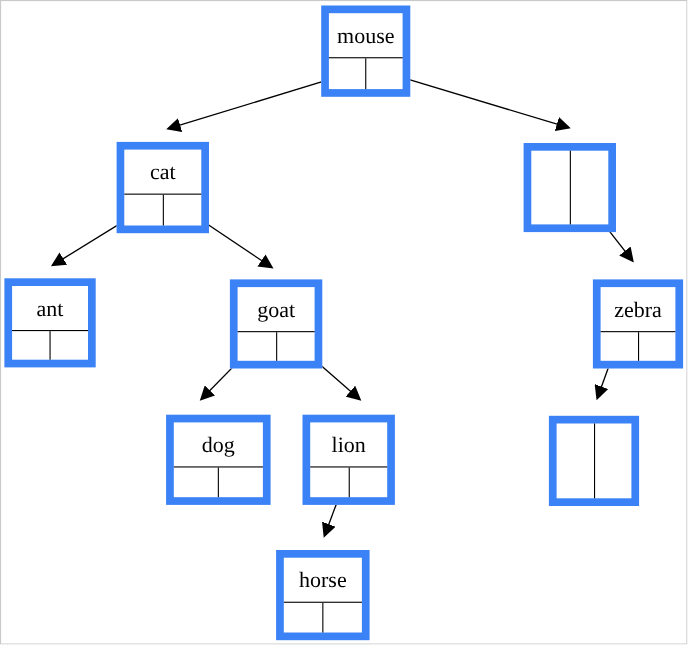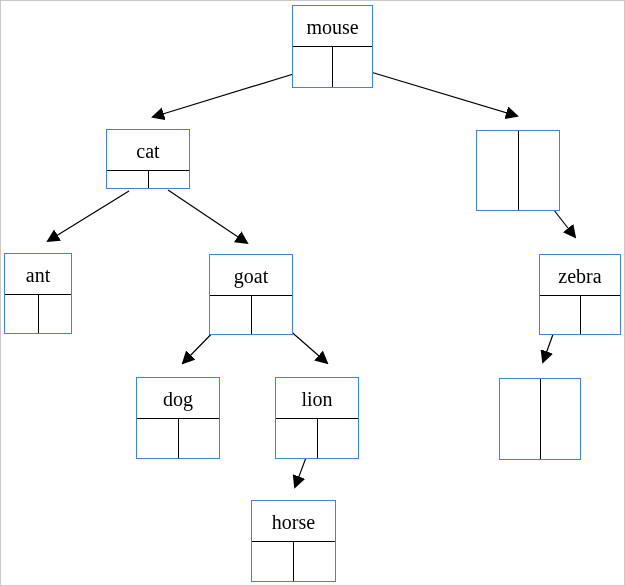--- a/index.html
+++ b/index.html
@@ -25,21 +25,21 @@
     height: 586px;
     pointer-events: none;
   }
   .edges line {
     stroke: #000000;
     stroke-width: 1.2;
   }
   .node {
     position: absolute;
     box-sizing: border-box;
-    border: 1px solid #3b82f6;
+    border: 7px solid #3b82f6;
     background: #ffffff;
     display: flex;
     flex-direction: column;
   }
   .node-label {
     height: 41px;
     box-sizing: border-box;
     border-bottom: 1px solid #000000;
     display: flex;
     align-items: center;
@@ -82,36 +82,36 @@
   </svg>
 
   <div class="node" style="left:291px;top:4px;width:81px;height:83px">
     <div class="node-label">mouse</div>
     <div class="node-pointers">
       <div class="ptr-cell left"></div>
       <div class="ptr-cell"></div>
     </div>
   </div>
 
-  <div class="node" style="left:105px;top:128px;width:84px;height:60px">
+  <div class="node" style="left:105px;top:128px;width:84px;height:83px">
     <div class="node-label">cat</div>
     <div class="node-pointers">
       <div class="ptr-cell left"></div>
       <div class="ptr-cell"></div>
     </div>
   </div>
 
   <div class="node" style="left:475px;top:129px;width:84px;height:81px">
     <div class="node-pointers">
       <div class="ptr-cell left"></div>
       <div class="ptr-cell"></div>
     </div>
   </div>
 
-  <div class="node" style="left:3px;top:252px;width:68px;height:81px">
+  <div class="node" style="left:3px;top:252px;width:83px;height:81px">
     <div class="node-label">ant</div>
     <div class="node-pointers">
       <div class="ptr-cell left"></div>
       <div class="ptr-cell"></div>
     </div>
   </div>
 
   <div class="node" style="left:208px;top:253px;width:84px;height:81px">
     <div class="node-label">goat</div>
     <div class="node-pointers">
@@ -121,21 +121,21 @@
   </div>
 
   <div class="node" style="left:538px;top:253px;width:82px;height:81px">
     <div class="node-label">zebra</div>
     <div class="node-pointers">
       <div class="ptr-cell left"></div>
       <div class="ptr-cell"></div>
     </div>
   </div>
 
-  <div class="node" style="left:135px;top:376px;width:84px;height:82px">
+  <div class="node" style="left:150px;top:376px;width:95px;height:82px">
     <div class="node-label">dog</div>
     <div class="node-pointers">
       <div class="ptr-cell left"></div>
       <div class="ptr-cell"></div>
     </div>
   </div>
 
   <div class="node" style="left:274px;top:376px;width:84px;height:82px">
     <div class="node-label">lion</div>
     <div class="node-pointers">

